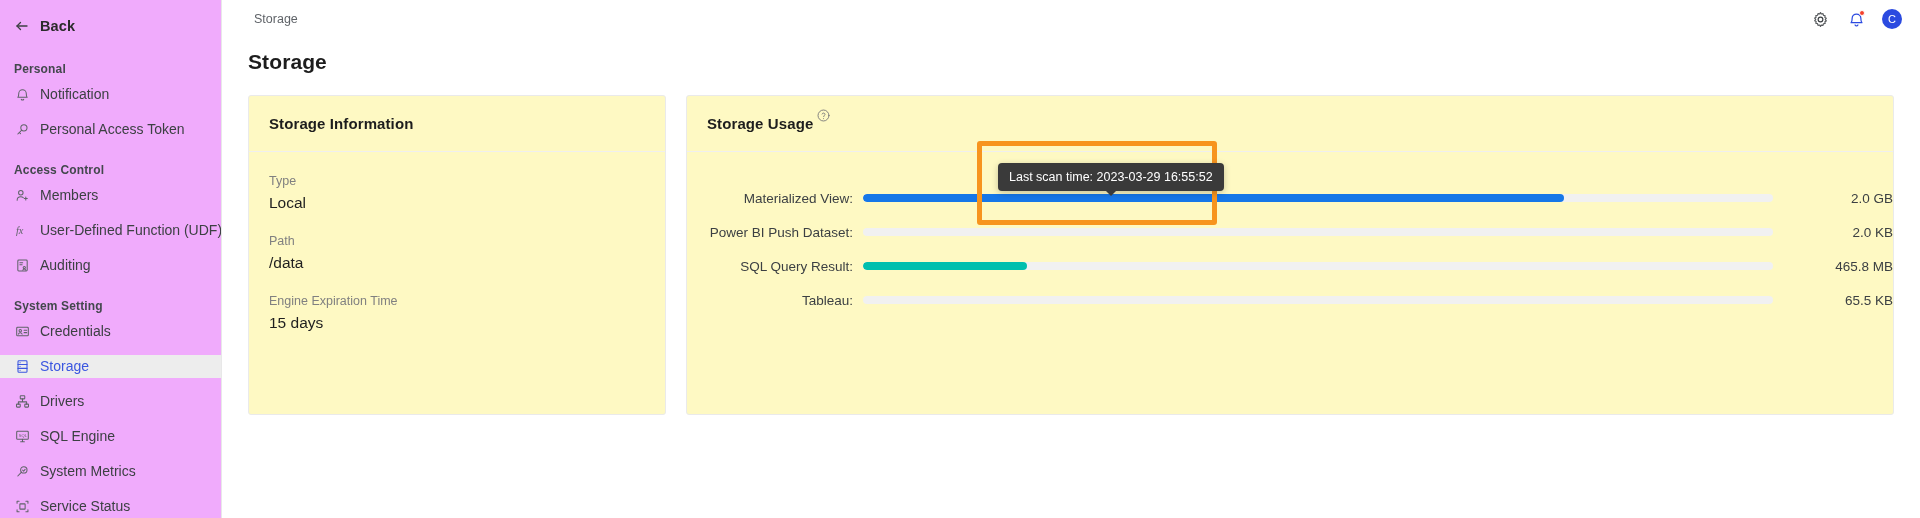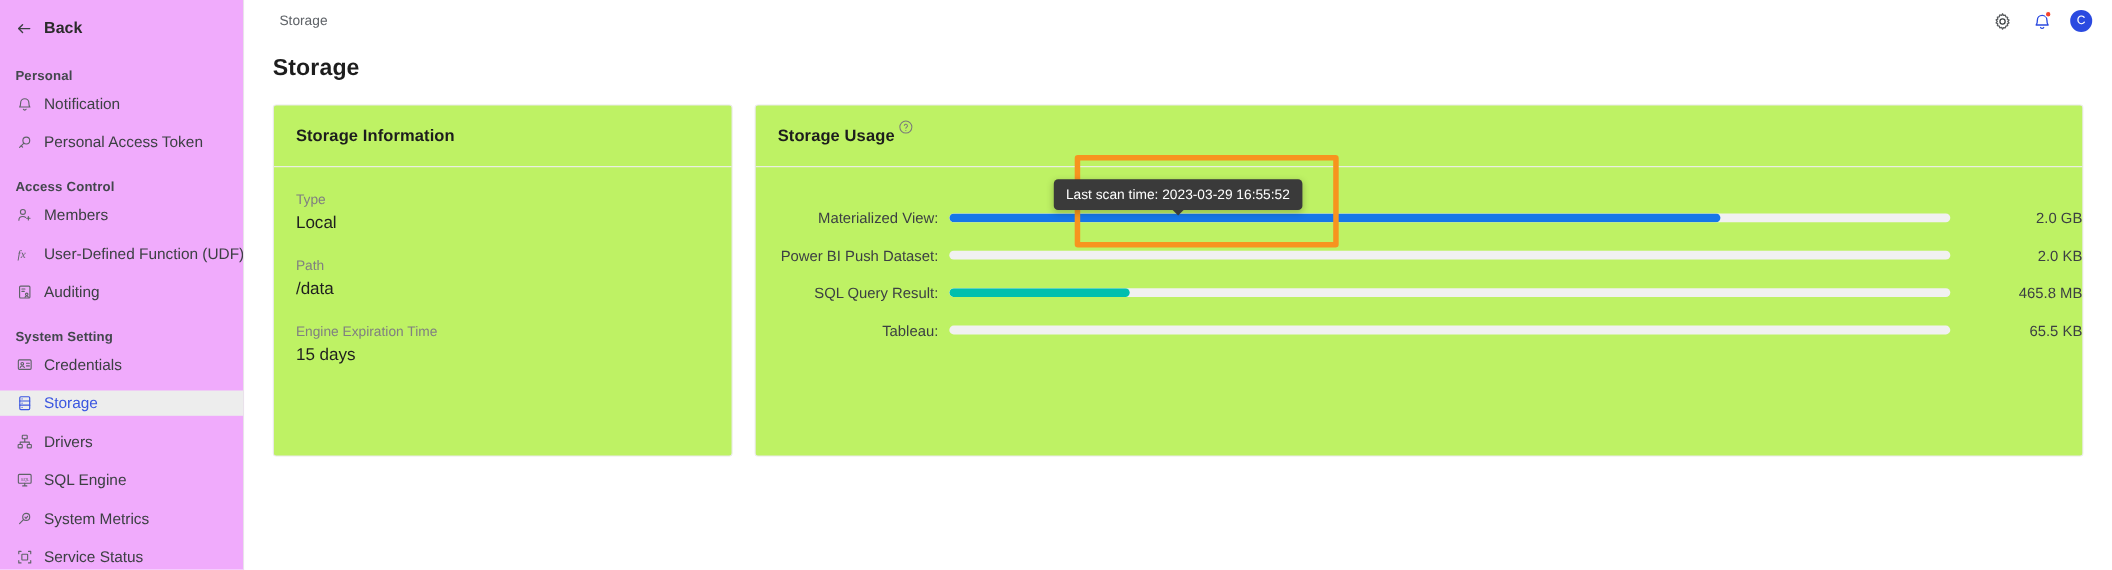--- a/index.html
+++ b/index.html
@@ -153,21 +153,21 @@
 
   .cards {
     display: flex;
     gap: 20px;
     padding: 21px 26px 0 26px;
     align-items: flex-start;
   }
   .card {
     border: 1px solid #eaeaea;
     border-radius: 3px;
-    background: #bef264;
+    background: #fef9c3;
   }
   .card-head {
     height: 56px;
     display: flex;
     align-items: center;
     padding: 0 20px;
     border-bottom: 1px solid #efefef;
   }
   .card-title {
     font-size: 15px;
@@ -508,21 +508,21 @@
               <div class="bar-fill" style="width:0%;background:#1677e8;"></div>
             </div>
             <div class="usage-value">65.5 KB</div>
           </div>
 
         </div>
       </div>
 
     </div>
 
-    <div class="tooltip" style="left:736px; top:163px;">
+    <div class="tooltip" style="left:776px; top:163px;">
       <span>Last scan time: 2023-03-29 16:55:52</span>
       <span class="tip-arrow"></span>
     </div>
 
     <div class="highlight-box" style="left:755px; top:141px; width:240px; height:84px;"></div>
 
   </section>
 </div>
 
 </body></html>

